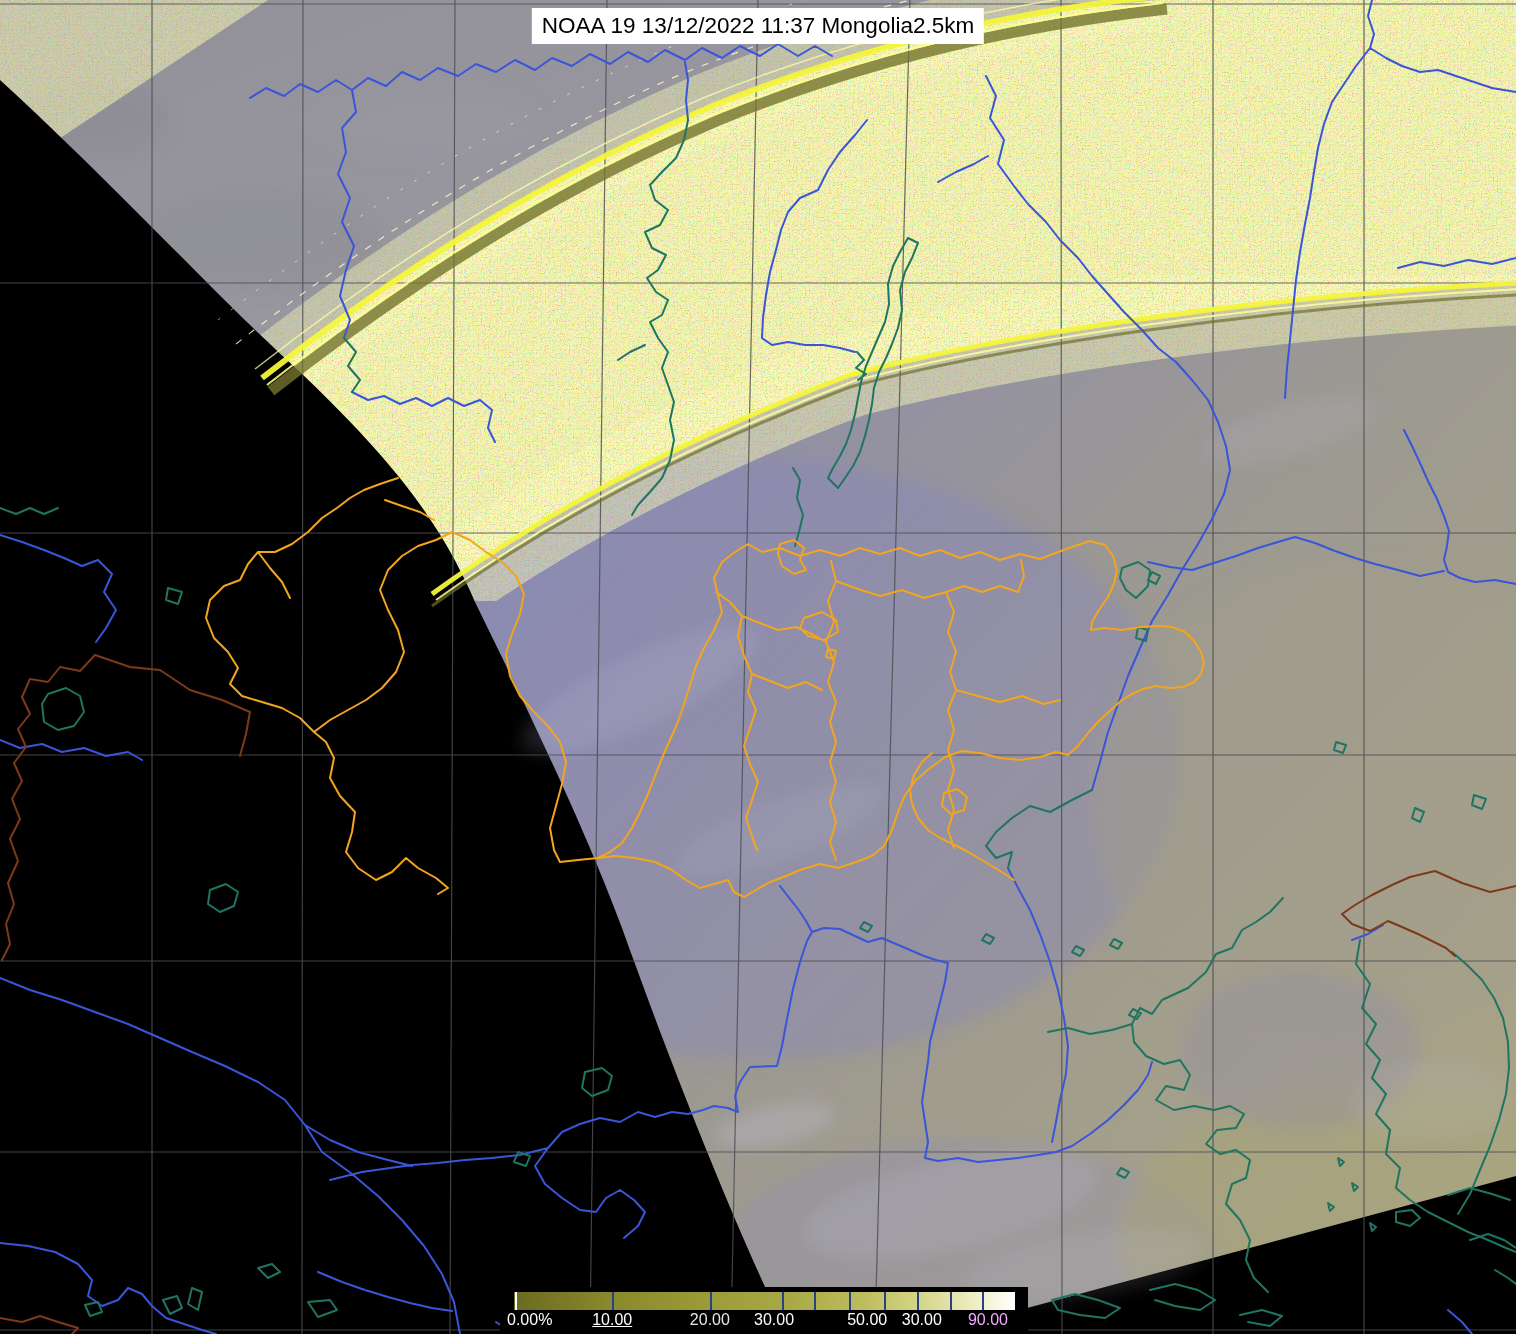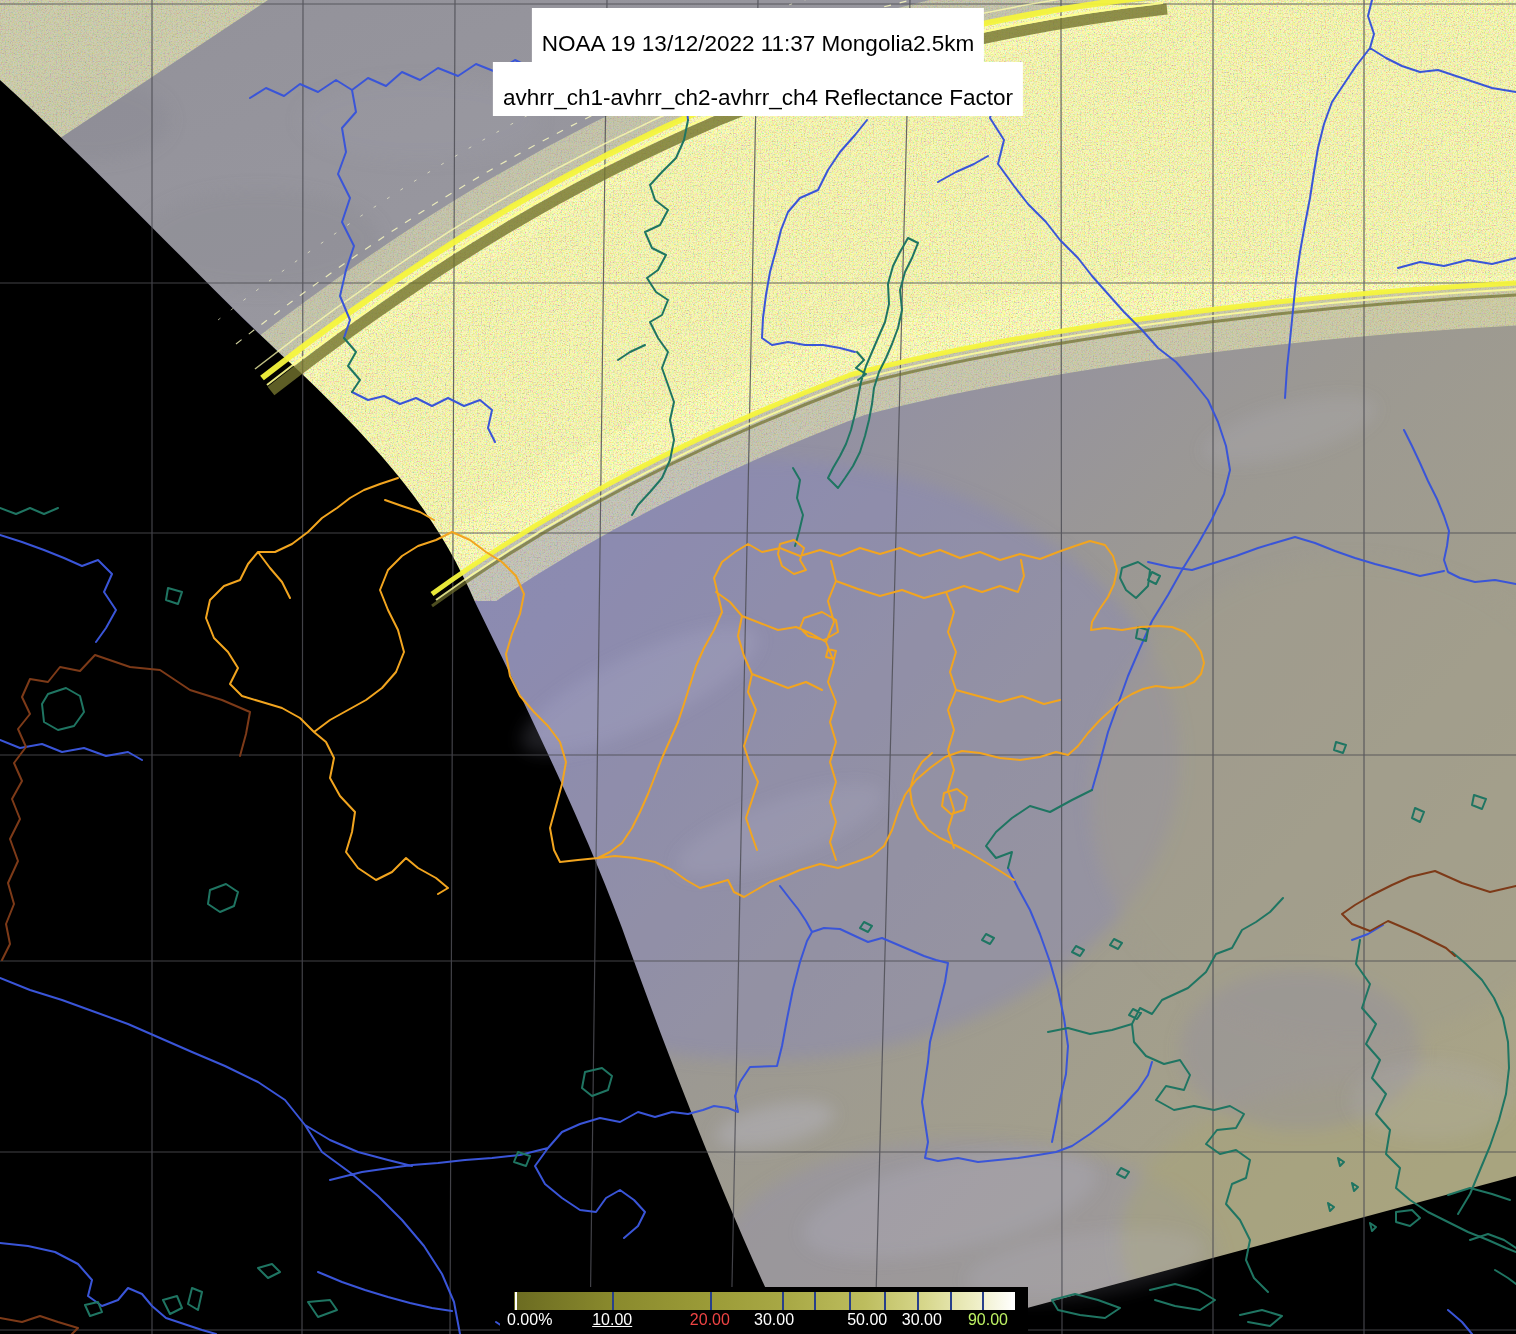--- a/index.html
+++ b/index.html
@@ -2,21 +2,21 @@
 <html><head>
 <meta charset="utf-8">
 <style>
   html,body{margin:0;padding:0;background:#000;}
   #frame{position:relative;width:1516px;height:1334px;overflow:hidden;background:#000;
          font-family:"Liberation Sans",sans-serif;}
   #scene{position:absolute;left:0;top:0;}
   .title-wrap{position:absolute;top:8px;left:50%;transform:translateX(-50%);
               text-align:center;color:#000;font-size:22.5px;z-index:5;white-space:nowrap;}
   .title-line{display:block;line-height:0;}
-  .title-line>span{display:inline-block;background:#fff;padding:21px 10px 4px;line-height:29px;}
+  .title-line>span{display:inline-block;background:#fff;padding:3px 10px 4px;line-height:29px;}
   .colorbar{position:absolute;left:500px;top:1287px;width:528px;height:47px;background:#000;z-index:6;}
   .cb-bar{position:absolute;left:14px;top:5px;width:501px;height:18px;}
   .cb-bar .tick{position:absolute;top:0;width:2px;height:100%;}
   .cb-labels{position:absolute;left:14px;top:24px;width:501px;height:22px;}
   .cb-labels span{position:absolute;transform:translateX(-50%);color:#fff;font-size:16px;white-space:nowrap;}
   .cb-labels span:first-child{transform:none;margin-left:-12px;}
 </style>
 </head>
 <body>
 
@@ -252,43 +252,40 @@
     L12,799 L20,819 L10,839 L18,861 L8,883 L14,904 L6,924 L10,944 L2,960
     M0,1318 L22,1322 L40,1316 L58,1322 L78,1328 L72,1334
     M1516,886 L1490,892 L1462,883 L1435,871 L1410,877 L1392,885 L1372,895 L1355,905 L1342,914
     L1352,924 L1370,931 L1388,921 L1402,927 L1418,934 L1432,941 L1446,948 L1455,956"></path>
 </svg>
 
 <div class="title-wrap">
   <div class="title-line">
     <span>NOAA 19 13/12/2022 11:37 Mongolia2.5km</span>
   </div>
-  <div class="title-line">
-    <span>avhrr_ch1-avhrr_ch2-avhrr_ch4 Reflectance Factor</span>
-  </div>
 </div>
 
 <div class="colorbar">
   <div class="cb-bar" style="background: linear-gradient(90deg, rgb(107, 107, 33) 0%, rgb(138, 138, 45) 20%, rgb(156, 156, 56) 40%, rgb(169, 169, 70) 55%, rgb(189, 189, 94) 70%, rgb(215, 215, 140) 82%, rgb(238, 238, 196) 92%, rgb(255, 255, 255) 100%);">
         <div class="tick" style="left: 19.6%; background: rgb(39, 64, 139);"></div>
         <div class="tick" style="left: 39.1%; background: rgb(39, 64, 139);"></div>
         <div class="tick" style="left: 53.5%; background: rgb(39, 64, 139);"></div>
         <div class="tick" style="left: 59.9%; background: rgb(39, 64, 139);"></div>
         <div class="tick" style="left: 66.9%; background: rgb(39, 64, 139);"></div>
         <div class="tick" style="left: 73.9%; background: rgb(39, 64, 139);"></div>
         <div class="tick" style="left: 80.4%; background: rgb(39, 64, 139);"></div>
         <div class="tick" style="left: 87%; background: rgb(39, 64, 139);"></div>
         <div class="tick" style="left: 93.4%; background: rgb(39, 64, 139);"></div>
         <div class="tick" style="left: 0.2%; background: rgb(255, 255, 255);"></div>
         <div class="tick" style="left: 99.2%; background: rgb(255, 255, 255);"></div>
       </div>
   <div class="cb-labels">
         <span style="left: 1%; color: rgb(255, 255, 255);">0.00%</span>
         <span style="left: 19.6%; color: rgb(255, 255, 255); text-decoration: underline;">10.00</span>
-        <span style="left: 39.1%; color: #ef4444;">20.00</span>
+        <span style="left: 39.1%; color: #e5e5e5;">20.00</span>
         <span style="left: 51.9%; color: rgb(255, 255, 255);">30.00</span>
         <span style="left: 68.1%; color: rgb(255, 255, 255); margin-left: 12px;">50.00</span>
         <span style="left: 81.4%; color: rgb(255, 255, 255);">30.00</span>
-        <span style="left: 94.6%; color: #bef264;">90.00</span>
+        <span style="left: 94.6%; color: #f0abfc;">90.00</span>
       </div>
 </div>
 
 </div>
 
 </body></html>

